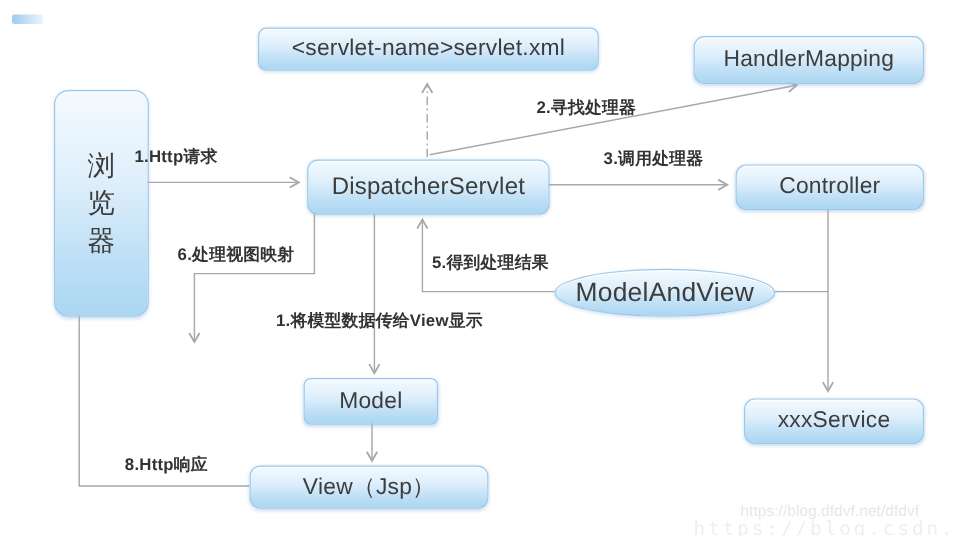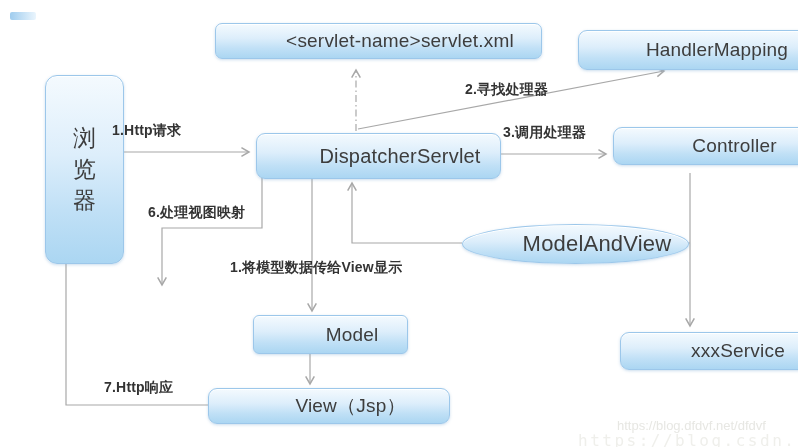--- a/index.html
+++ b/index.html
@@ -6,42 +6,42 @@
   #canvas{
     position:relative;width:798px;height:447px;background:#ffffff;
     overflow:hidden;font-family:"Liberation Sans","DejaVu Sans",sans-serif;
   }
   #wires{position:absolute;left:0;top:0;width:798px;height:447px;z-index:1;}
   .node{
     position:absolute;z-index:2;display:flex;align-items:center;justify-content:center;
     background:linear-gradient(180deg,#f4fafe 0%,#ddeefb 42%,#c0e0f6 72%,#abd6f2 100%);
     border:1px solid #9cc7ea;border-radius:9px;
     box-shadow:0 1px 3px rgba(140,180,215,.45), inset 0 1px 0 rgba(255,255,255,.9);
-    color:#3d3d3d;font-size:19px;letter-spacing:.2px;white-space:nowrap;padding-left:43px;
+    color:#3d3d3d;font-size:19px;letter-spacing:.2px;white-space:nowrap;
   }
   #node-servlet-xml{left:215px;top:23px;width:282px;height:34px;font-size:19px;border-radius:7px;}
   #node-handler-mapping{left:578px;top:30px;width:190px;height:38px;}
   #node-browser{left:45px;top:75px;width:43px;height:153px;font-size:23px;line-height:31px;
     white-space:normal;word-break:break-all;text-align:center;padding:17px;border-radius:12px;}
   #node-browser .vtext{width:24px;}
   #node-dispatcher{left:256px;top:133px;width:200px;height:44px;font-size:20px;}
-  #node-controller{left:613px;top:127px;width:155px;height:36px;}
+  #node-controller{left:613px;top:137px;width:155px;height:36px;}
   #node-modelandview{left:462px;top:224px;width:182px;height:38px;border-radius:50%;font-size:22px;}
   #node-viewresolver{left:83px;top:290px;width:157px;height:36px;}
   #node-model{left:253px;top:315px;width:110px;height:37px;border-radius:6px;}
   #node-viewjsp{left:208px;top:388px;width:197px;height:34px;}
   #node-xxxservice{left:620px;top:332px;width:148px;height:36px;}
   #fragment-topleft{position:absolute;left:10px;top:12px;width:26px;height:8px;z-index:2;
     background:linear-gradient(90deg,#9fccee,#eaf5fd);border-radius:2px;}
   .wire-label{
     position:absolute;z-index:3;color:#333;font-size:14px;font-weight:600;
     white-space:nowrap;letter-spacing:.2px;
   }
   #label-step1{left:112px;top:122px;}
-  #label-step2{left:465px;top:81px;}
+  #label-step2{left:447px;top:81px;}
   #label-step3{left:503px;top:124px;}
   #label-step4{left:612px;top:289px;}
   #label-step5{left:360px;top:210px;}
   #label-step6{left:148px;top:204px;}
   #label-step7{left:230px;top:259px;}
   #label-step8{left:104px;top:379px;}
   .watermark{position:absolute;z-index:4;color:#e7e7e3;white-space:nowrap;}
   #watermark-1{left:617px;top:418px;font-size:13px;}
   #watermark-2{left:578px;top:431px;font-size:16px;letter-spacing:2.5px;color:#efefeb;
     font-family:"DejaVu Sans Mono","Liberation Mono",monospace;}
@@ -118,20 +118,21 @@
     <span>View（Jsp）</span>
   </div>
 
   <div class="node" id="node-xxxservice">
     <span>xxxService</span>
   </div>
 
   <div class="wire-label" id="label-step1">1.Http请求</div>
   <div class="wire-label" id="label-step2">2.寻找处理器</div>
   <div class="wire-label" id="label-step3">3.调用处理器</div>
+  <div class="wire-label" id="label-step5">5.得到处理结果</div>
   <div class="wire-label" id="label-step6">6.处理视图映射</div>
   <div class="wire-label" id="label-step7">1.将模型数据传给View显示</div>
-  <div class="wire-label" id="label-step8">7.Http响应</div>
+  <div class="wire-label" id="label-step8">8.Http响应</div>
 
   <div class="watermark" id="watermark-1">https://blog.dfdvf.net/dfdvf</div>
   <div class="watermark" id="watermark-2">https://blog.csdn.net/d</div>
 
 </div>
 
 </body></html>

